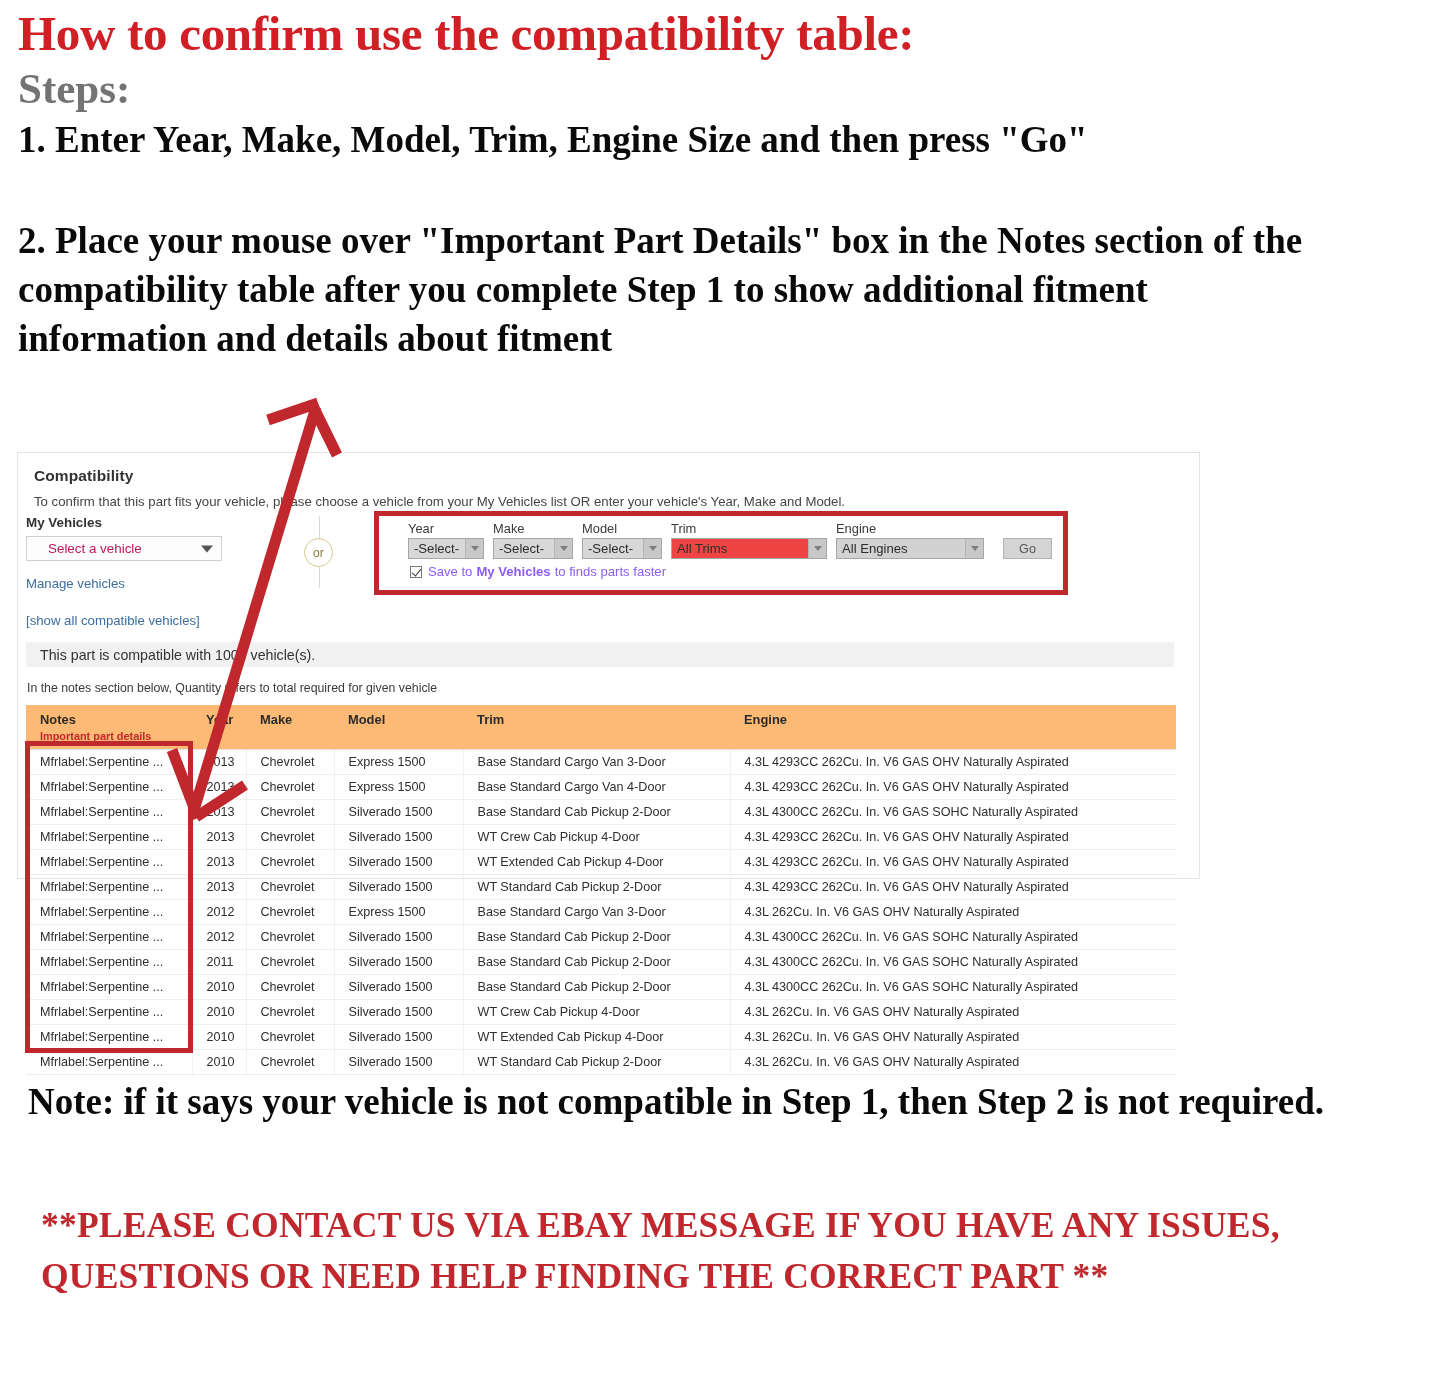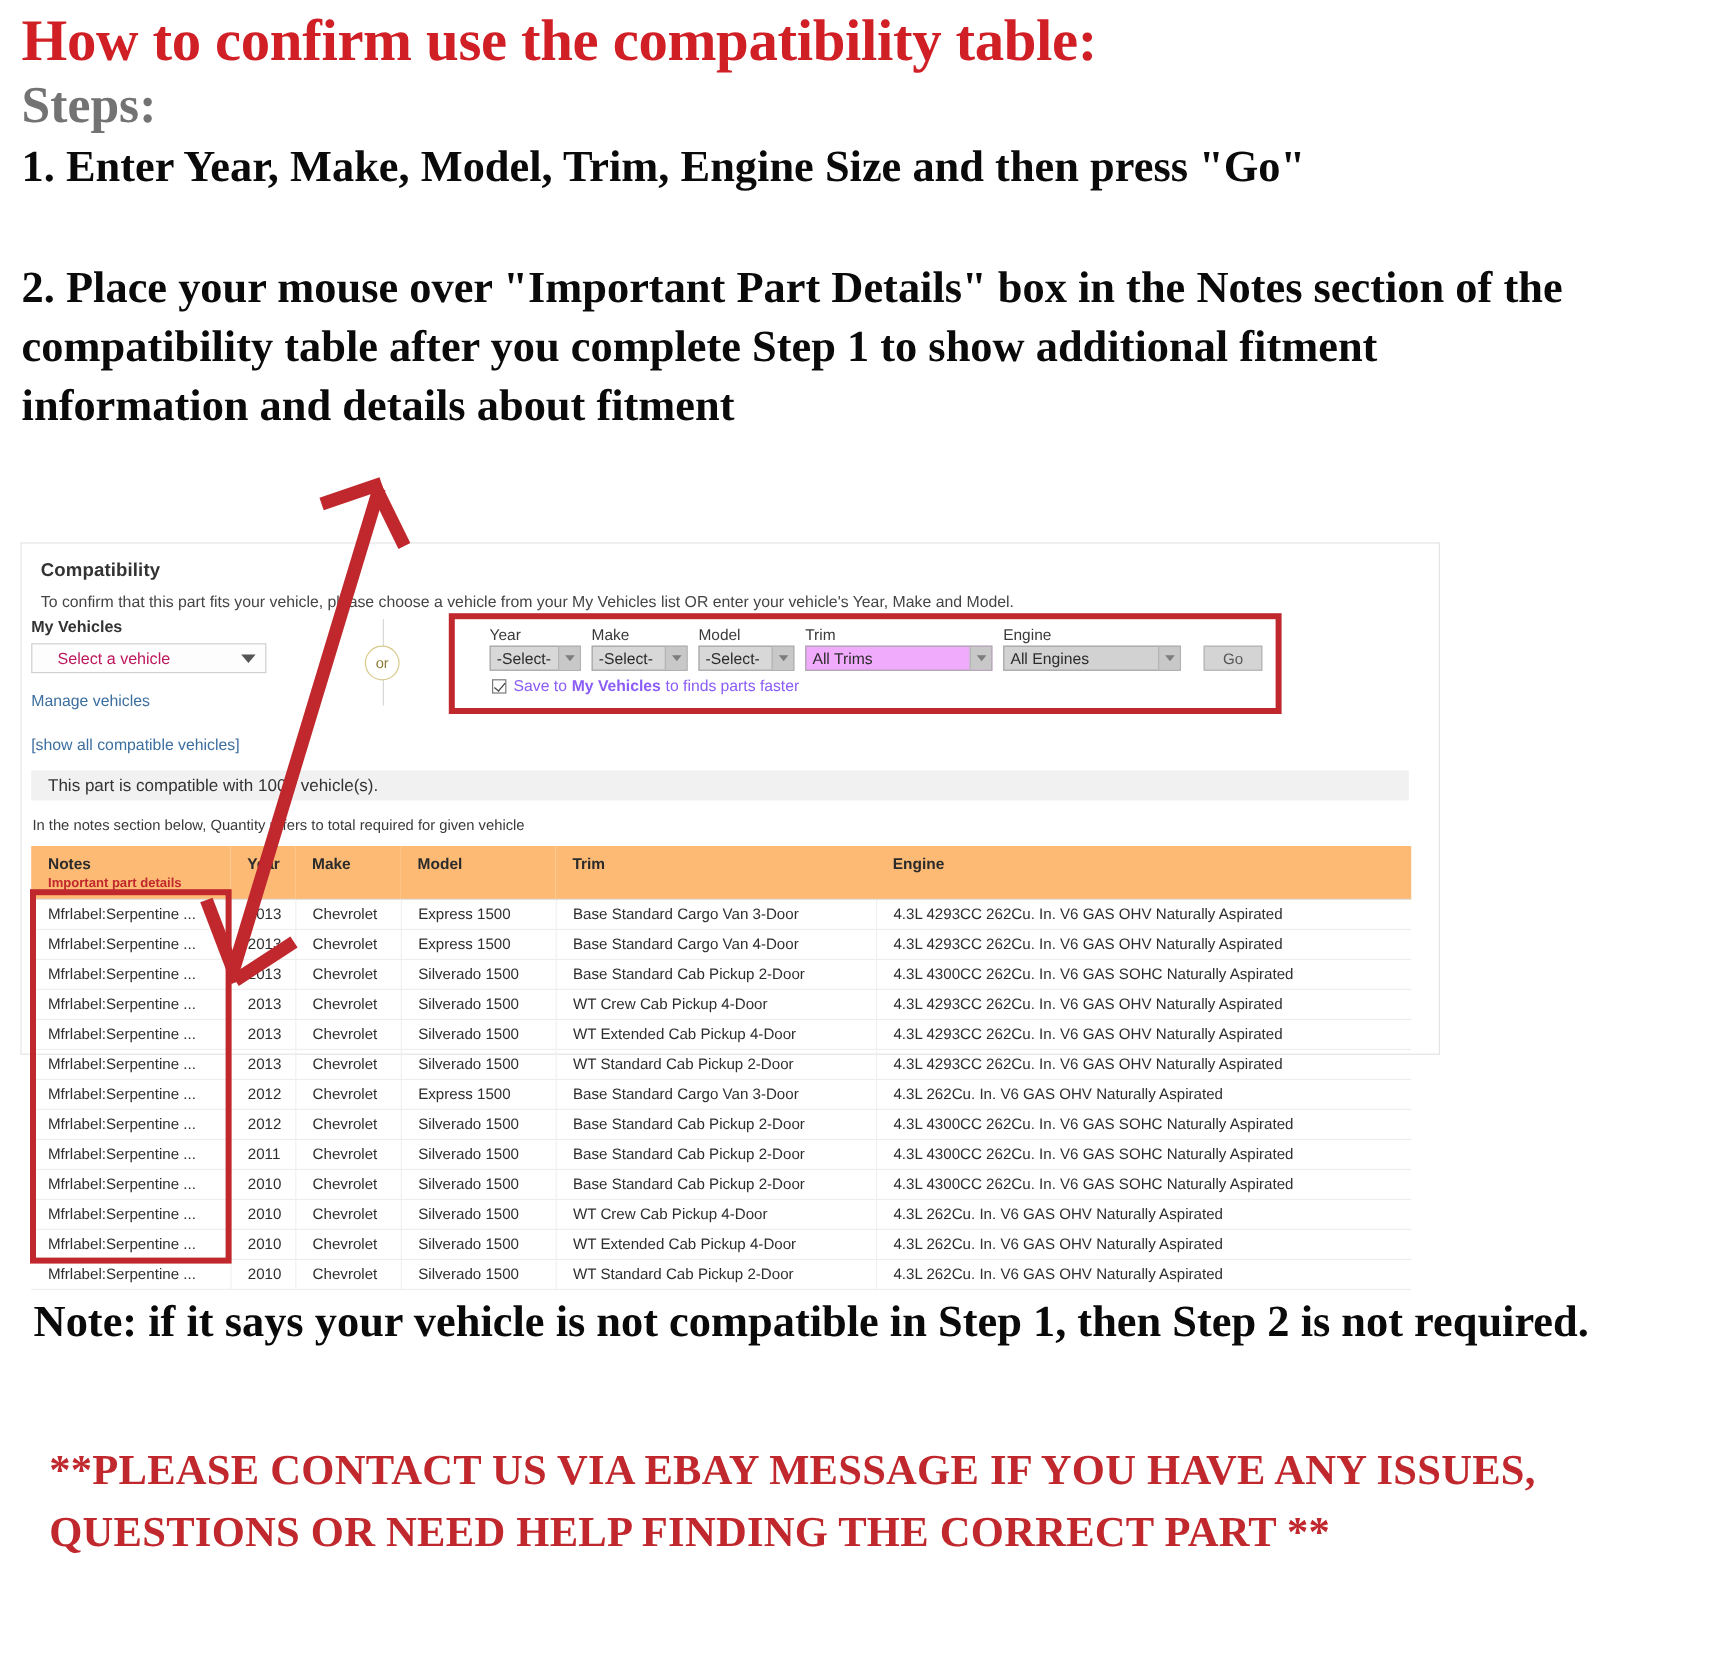--- a/index.html
+++ b/index.html
@@ -214,21 +214,21 @@
   .sel .arw i {
     display: block;
     width: 0; height: 0;
     border-left: 4px solid transparent;
     border-right: 4px solid transparent;
     border-top: 5px solid #7d7d7d;
   }
   .sel-year  { width: 76px; }
   .sel-make  { width: 80px; }
   .sel-model { width: 80px; }
-  .sel-trim  { width: 156px; background: #f0abfc; }
+  .sel-trim  { width: 156px; background: #ef4444; }
   .sel-engine{ width: 148px; background: #d2d2d2; }
   .go-btn {
     width: 49px;
     height: 21px;
     margin-left: 10px;
     border: 1px solid #b3b3b3;
     background: #d4d4d4;
     font-size: 12.6px;
     color: #555555;
     display: flex;

